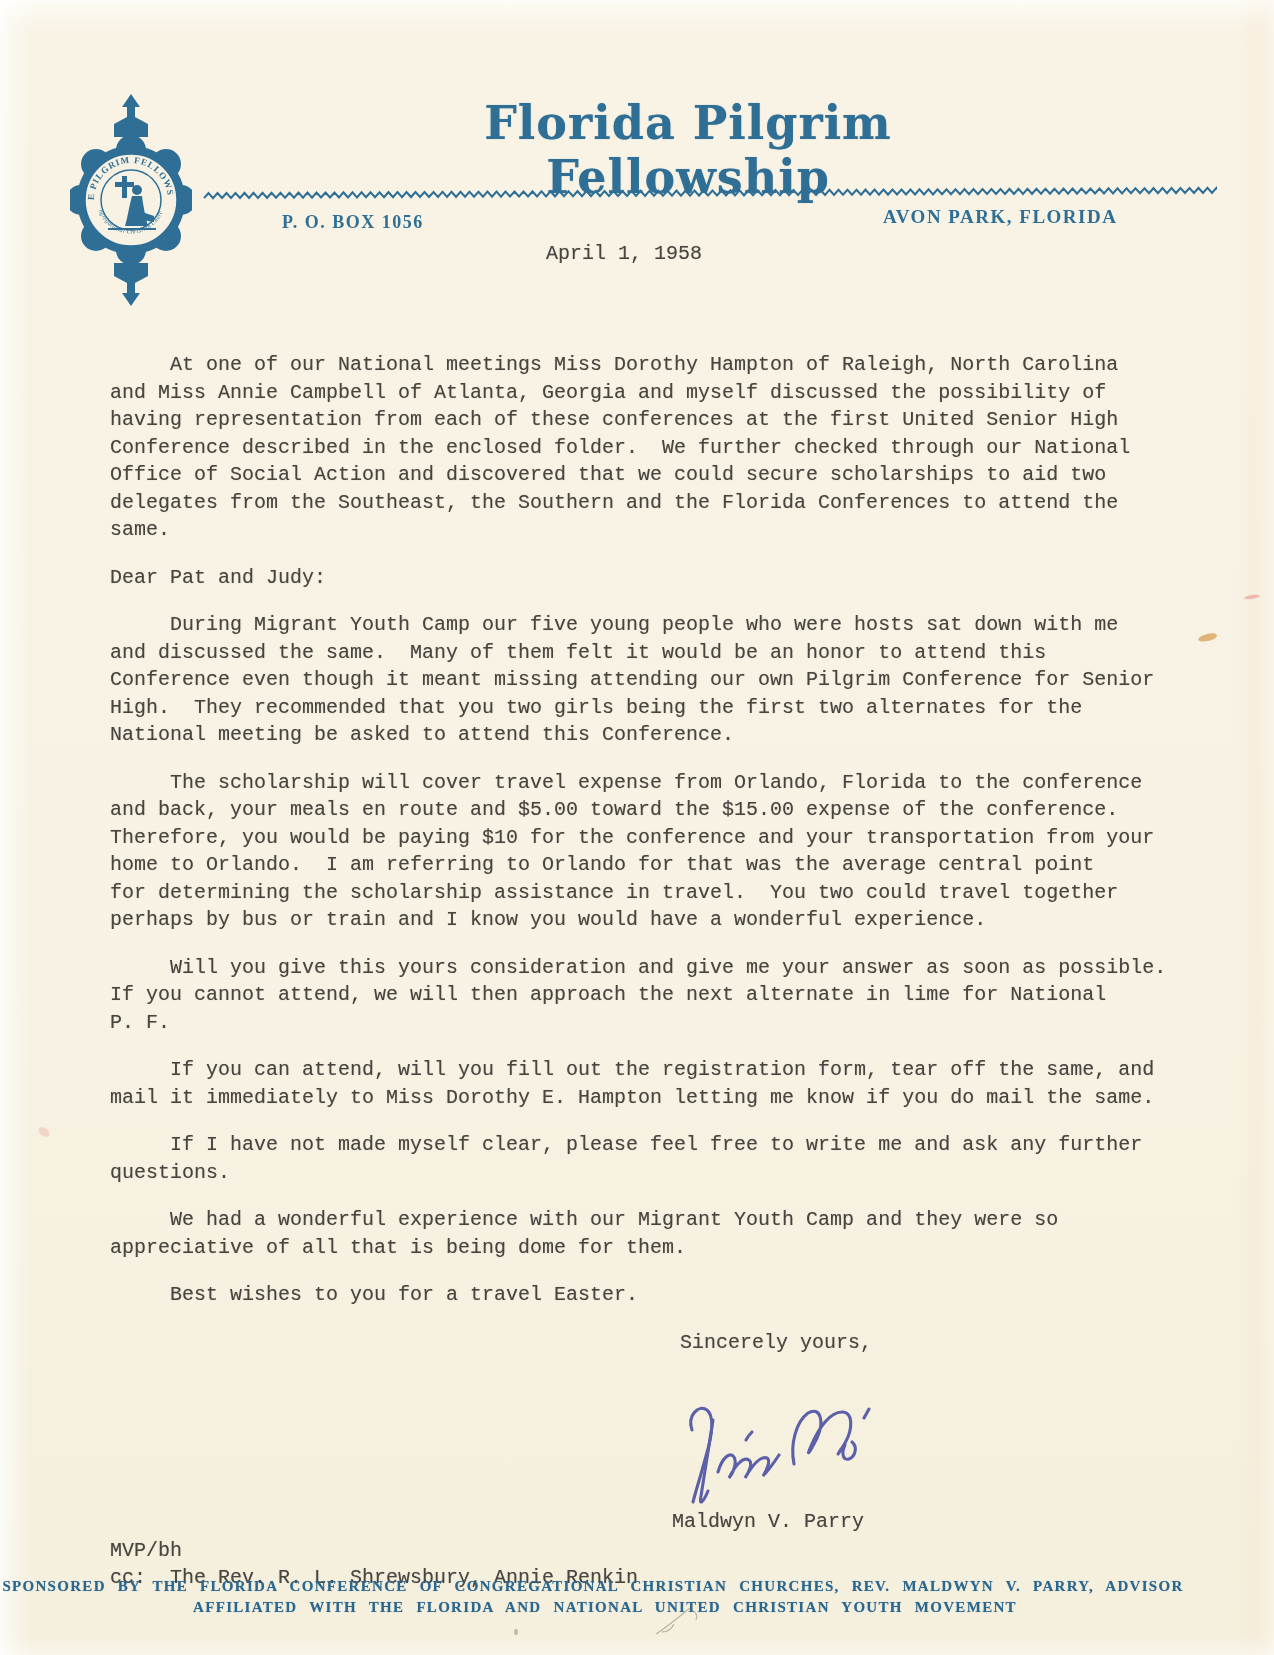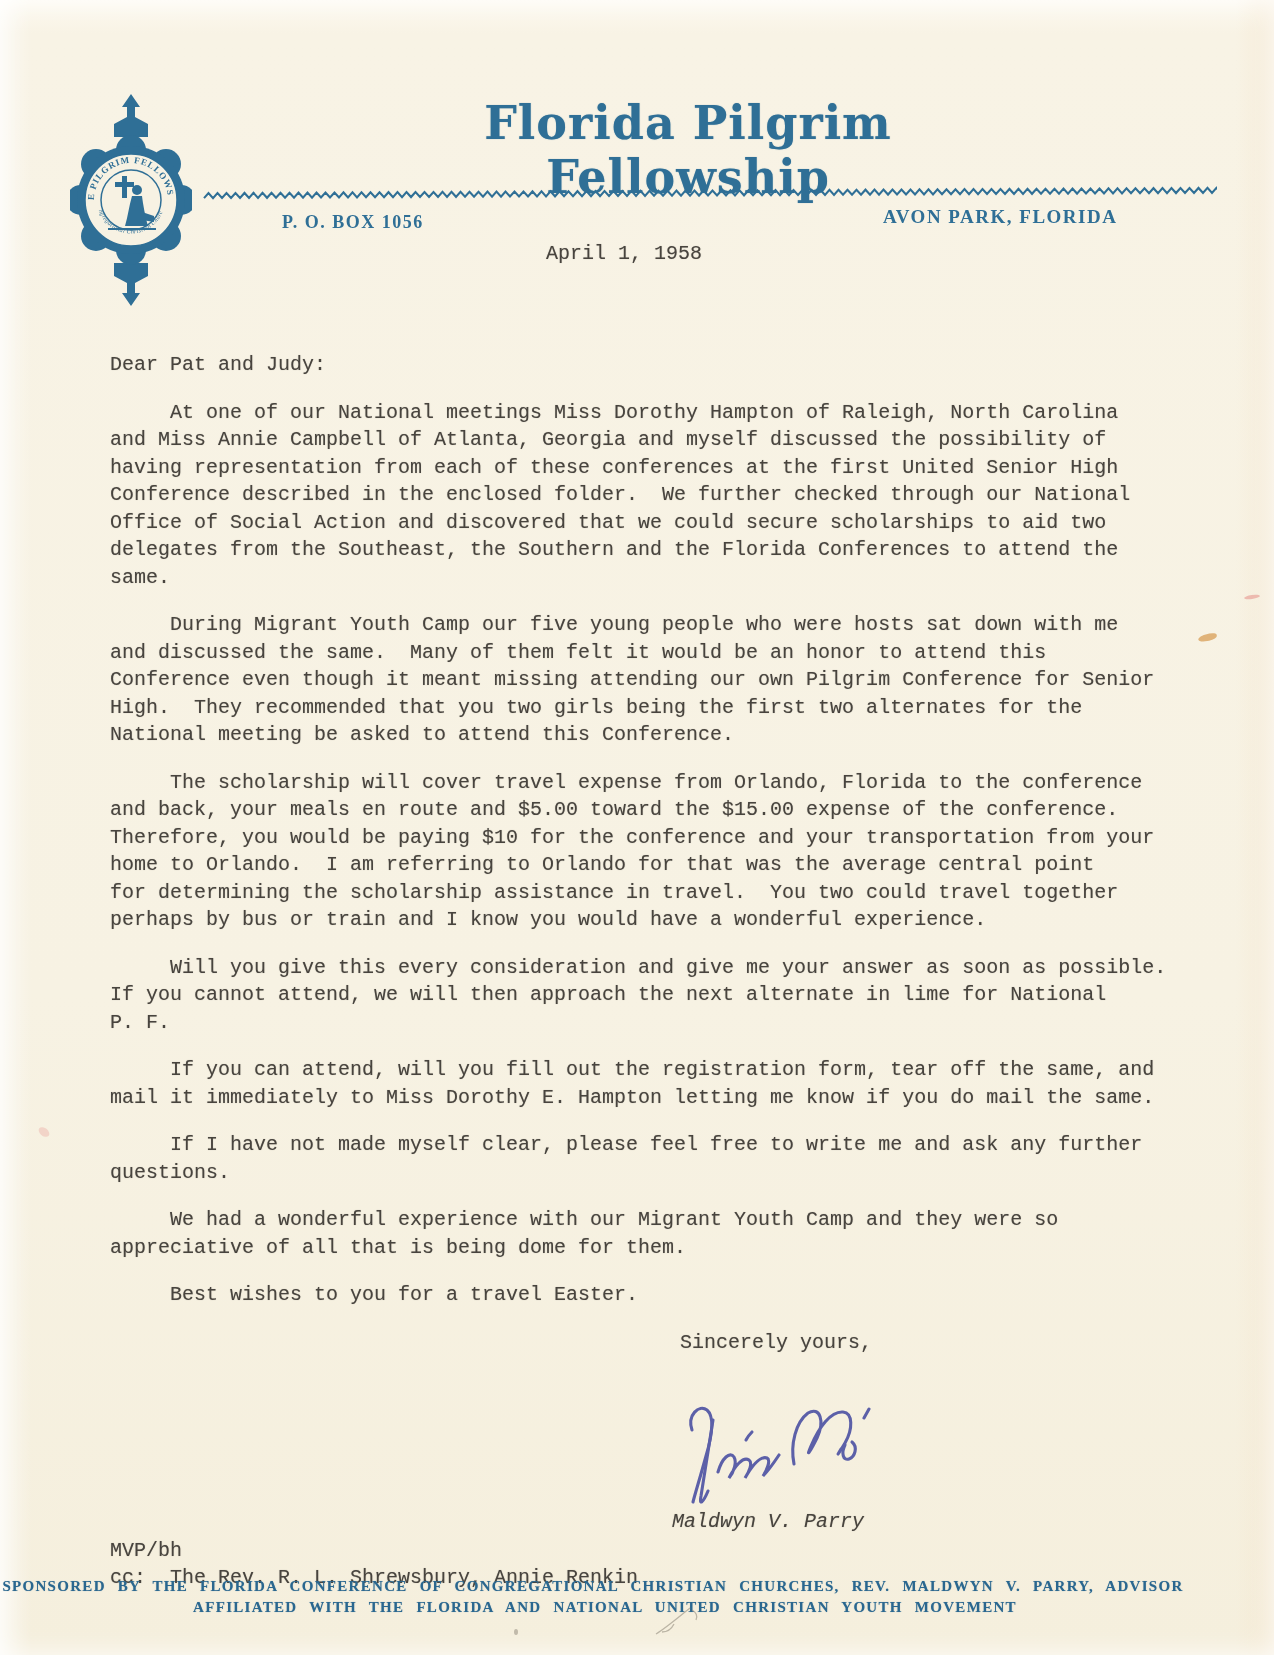--- a/index.html
+++ b/index.html
@@ -33,21 +33,21 @@
   .city{
     position:absolute; left:883px; top:206px;
     font-family:"Liberation Serif", serif; font-weight:bold; font-size:19px;
     letter-spacing:1.5px; color:var(--header_blue,#2f6f96);
   }
   .date{position:absolute; left:546px; top:240px;}
   .body{position:absolute; left:110px; top:351px; width:1120px;}
   .body > * + *{margin-top:20px;}
   .closing{margin-left:570px;}
   .signature{position:absolute; left:682px; top:1400px;}
-  .typed-name{position:absolute; left:672px; top:1508px;font-style:italic;}
+  .typed-name{position:absolute; left:672px; top:1508px;}
   .initials{position:absolute; left:110px; top:1537px;}
   .cc{position:absolute; left:110px; top:1564px;}
   .footer-line{
     position:absolute; left:0; width:1274px; text-align:center;
     font-family:"Liberation Serif", serif; font-weight:bold; font-size:15px;
     letter-spacing:1.3px; word-spacing:7px; color:var(--footer_blue,#2a678f);
     text-shadow:0 0 1px rgba(42,103,143,.45);
   }
   .footer-1{top:1578px; transform:translateX(-44px);}
   .footer-2{top:1599px; transform:translateX(-32px);}
@@ -107,40 +107,40 @@
 
   <svg class="wavy-rule" width="1014" height="10" viewBox="0 0 1014 10">
     <path d="M1,7.5 L5.5,2.5 L10,7.5 L14.5,2.5 L19,7.5 L23.5,2.5 L28,7.5 L32.5,2.5 L37,7.5 L41.5,2.5 L46,7.5 L50.5,2.5 L55,7.5 L59.5,2.5 L64,7.5 L68.5,2.5 L73,7.5 L77.5,2.5 L82,7.5 L86.5,2.5 L91,7.5 L95.5,2.5 L100,7.5 L104.5,2.5 L109,7.5 L113.5,2.5 L118,7.5 L122.5,2.5 L127,7.5 L131.5,2.5 L136,7.5 L140.5,2.5 L145,7.5 L149.5,2.5 L154,7.5 L158.5,2.5 L163,7.5 L167.5,2.5 L172,7.5 L176.5,2.5 L181,7.5 L185.5,2.5 L190,7.5 L194.5,2.5 L199,7.5 L203.5,2.5 L208,7.5 L212.5,2.5 L217,7.5 L221.5,2.5 L226,7.5 L230.5,2.5 L235,7.5 L239.5,2.5 L244,7.5 L248.5,2.5 L253,7.5 L257.5,2.5 L262,7.5 L266.5,2.5 L271,7.5 L275.5,2.5 L280,7.5 L284.5,2.5 L289,7.5 L293.5,2.5 L298,7.5 L302.5,2.5 L307,7.5 L311.5,2.5 L316,7.5 L320.5,2.5 L325,7.5 L329.5,2.5 L334,7.5 L338.5,2.5 L343,7.5 L347.5,2.5 L352,7.5 L356.5,2.5 L361,7.5 L365.5,2.5 L370,7.5 L374.5,2.5 L379,7.5 L383.5,2.5 L388,7.5 L392.5,2.5 L397,7.5 L401.5,2.5 L406,7.5 L410.5,2.5 L415,7.5 L419.5,2.5 L424,7.5 L428.5,2.5 L433,7.5 L437.5,2.5 L442,7.5 L446.5,2.5 L451,7.5 L455.5,2.5 L460,7.5 L464.5,2.5 L469,7.5 L473.5,2.5 L478,7.5 L482.5,2.5 L487,7.5 L491.5,2.5 L496,7.5 L500.5,2.5 L505,7.5 L509.5,2.5 L514,7.5 L518.5,2.5 L523,7.5 L527.5,2.5 L532,7.5 L536.5,2.5 L541,7.5 L545.5,2.5 L550,7.5 L554.5,2.5 L559,7.5 L563.5,2.5 L568,7.5 L572.5,2.5 L577,7.5 L581.5,2.5 L586,7.5 L590.5,2.5 L595,7.5 L599.5,2.5 L604,7.5 L608.5,2.5 L613,7.5 L617.5,2.5 L622,7.5 L626.5,2.5 L631,7.5 L635.5,2.5 L640,7.5 L644.5,2.5 L649,7.5 L653.5,2.5 L658,7.5 L662.5,2.5 L667,7.5 L671.5,2.5 L676,7.5 L680.5,2.5 L685,7.5 L689.5,2.5 L694,7.5 L698.5,2.5 L703,7.5 L707.5,2.5 L712,7.5 L716.5,2.5 L721,7.5 L725.5,2.5 L730,7.5 L734.5,2.5 L739,7.5 L743.5,2.5 L748,7.5 L752.5,2.5 L757,7.5 L761.5,2.5 L766,7.5 L770.5,2.5 L775,7.5 L779.5,2.5 L784,7.5 L788.5,2.5 L793,7.5 L797.5,2.5 L802,7.5 L806.5,2.5 L811,7.5 L815.5,2.5 L820,7.5 L824.5,2.5 L829,7.5 L833.5,2.5 L838,7.5 L842.5,2.5 L847,7.5 L851.5,2.5 L856,7.5 L860.5,2.5 L865,7.5 L869.5,2.5 L874,7.5 L878.5,2.5 L883,7.5 L887.5,2.5 L892,7.5 L896.5,2.5 L901,7.5 L905.5,2.5 L910,7.5 L914.5,2.5 L919,7.5 L923.5,2.5 L928,7.5 L932.5,2.5 L937,7.5 L941.5,2.5 L946,7.5 L950.5,2.5 L955,7.5 L959.5,2.5 L964,7.5 L968.5,2.5 L973,7.5 L977.5,2.5 L982,7.5 L986.5,2.5 L991,7.5 L995.5,2.5 L1000,7.5 L1004.5,2.5 L1009,7.5 L1013.5,2.5 L1018,7.5" fill="none" stroke="#2f6f96" stroke-width="2.1"></path>
   </svg>
 
   <div class="pobox">P. O. BOX 1056</div>
   <div class="city">AVON PARK, FLORIDA</div>
   <div class="date tw">April 1, 1958</div>
 
   <div class="body">
-    <div class="tw">Dear Pat and Judy:</div>
     <div class="tw para">     At one of our National meetings Miss Dorothy Hampton of Raleigh, North Carolina
 and Miss Annie Campbell of Atlanta, Georgia and myself discussed the possibility of
 having representation from each of these conferences at the first United Senior High
 Conference described in the enclosed folder.  We further checked through our National
 Office of Social Action and discovered that we could secure scholarships to aid two
 delegates from the Southeast, the Southern and the Florida Conferences to attend the
 same.</div>
+    <div class="tw">Dear Pat and Judy:</div>
     <div class="tw para">     During Migrant Youth Camp our five young people who were hosts sat down with me
 and discussed the same.  Many of them felt it would be an honor to attend this
 Conference even though it meant missing attending our own Pilgrim Conference for Senior
 High.  They recommended that you two girls being the first two alternates for the
 National meeting be asked to attend this Conference.</div>
     <div class="tw para">     The scholarship will cover travel expense from Orlando, Florida to the conference
 and back, your meals en route and $5.00 toward the $15.00 expense of the conference.
 Therefore, you would be paying $10 for the conference and your transportation from your
 home to Orlando.  I am referring to Orlando for that was the average central point
 for determining the scholarship assistance in travel.  You two could travel together
 perhaps by bus or train and I know you would have a wonderful experience.</div>
-    <div class="tw para">     Will you give this every consideration and give me your answer as soon as possible.
+    <div class="tw para">     Will you give this yours consideration and give me your answer as soon as possible.
 If you cannot attend, we will then approach the next alternate in lime for National
 P. F.</div>
     <div class="tw para">     If you can attend, will you fill out the registration form, tear off the same, and
 mail it immediately to Miss Dorothy E. Hampton letting me know if you do mail the same.</div>
     <div class="tw para">     If I have not made myself clear, please feel free to write me and ask any further
 questions.</div>
     <div class="tw para">     We had a wonderful experience with our Migrant Youth Camp and they were so
 appreciative of all that is being dome for them.</div>
     <div class="tw para">     Best wishes to you for a travel Easter.</div>
     <div class="tw closing">Sincerely yours,</div>

